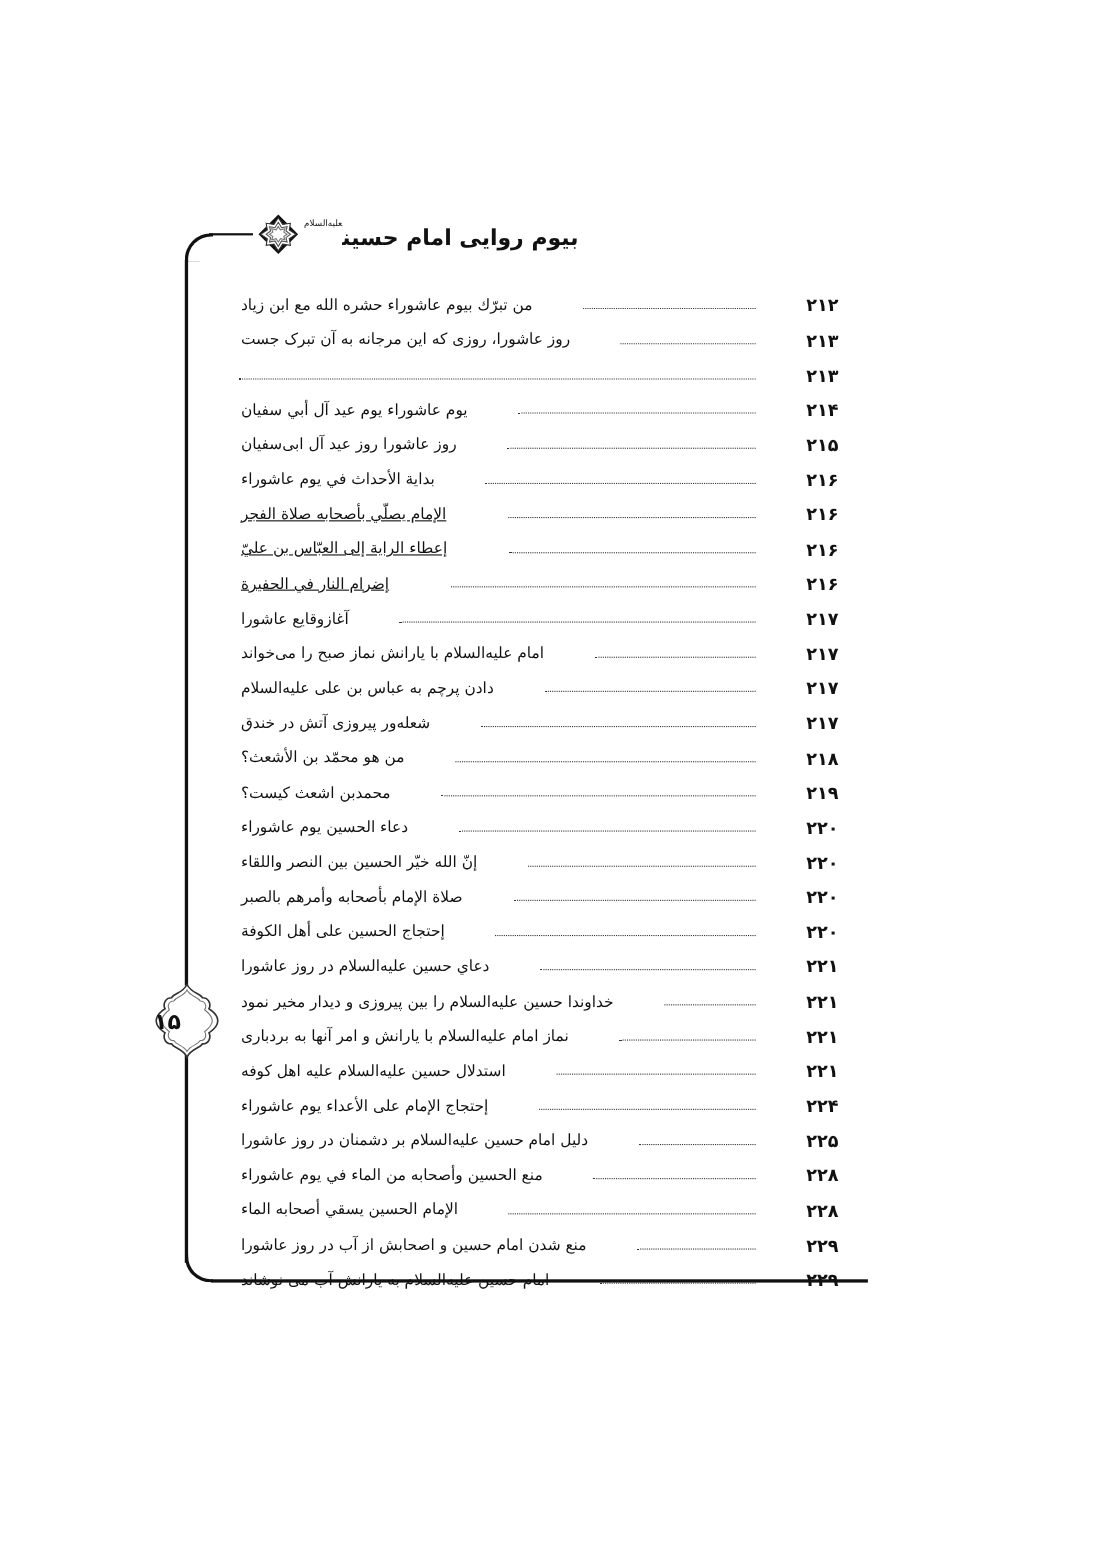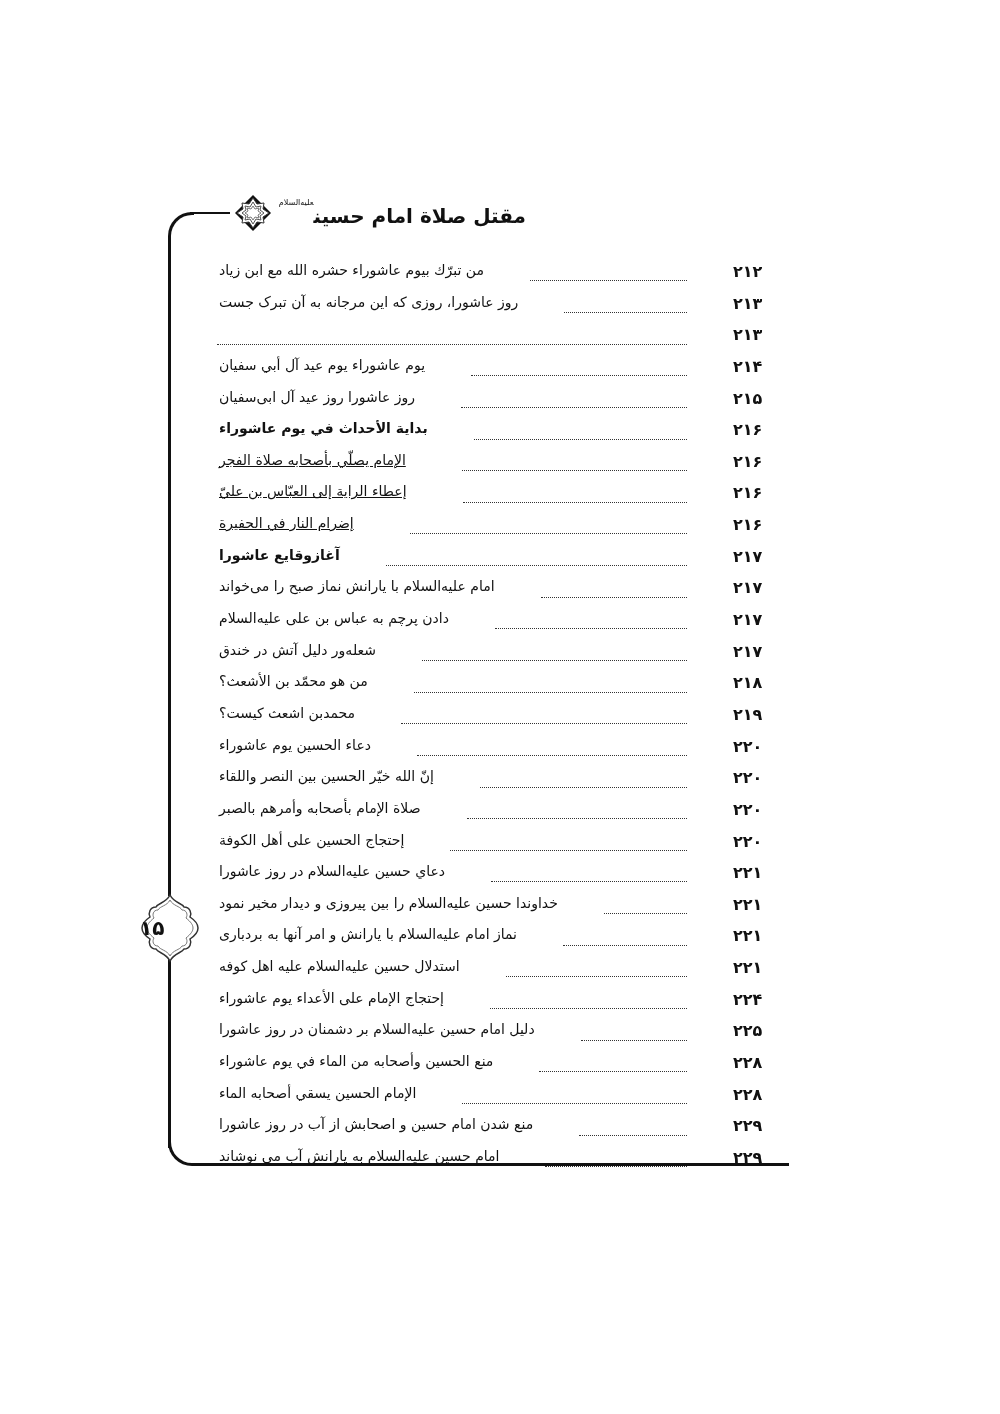--- a/index.html
+++ b/index.html
@@ -42,26 +42,26 @@
       position: absolute; left: 140px; top: 893px; width: 60px; height: 70px;
     }
     .page-badge span {
       position: absolute; left: 0; top: 0; width: 60px; height: 70px; line-height: 70px;
       font-weight: bold; font-size: 20px; font-family: "DejaVu Sans", sans-serif;
     }
     .toc {
       position: absolute; left: 215px; top: 262px; width: 548px;
     }
     .toc-row {
-      height: 31.65px; display: flex; flex-direction: row-reverse; 
+      height: 31.65px; display: flex; flex-direction: row-reverse; align-items: center;
       direction: rtl; font-size: 14px; white-space: nowrap; gap: 44px;
     }
     .toc-row .title { flex: 0 0 auto; padding-left: 4px; }
     .toc-row.sub .title { padding-right: 10px; text-decoration: underline; }
-    .toc-row.heading .title { font-weight: bold; }
+    .toc-row.heading .title { font-weight: normal; }
     .toc-row .dots {
       flex: 1 1 auto; border-bottom: 1.5px dotted #333; height: 0; margin: 6px 2px 0 2px;
       align-self: center;
     }
     .toc-row .page { flex: 0 0 auto; font-weight: bold; font-size: 16px; direction: rtl; min-width: 30px; text-align: left; }
   </style>
 </head>
 <body>
 
 <div class="frame-corner-top"></div>
@@ -73,21 +73,21 @@
 
 <div class="ornament">
   <svg width="38" height="38" viewBox="0 0 38 38">
     <polygon points="19,1 37,19 19,37 1,19" fill="#111"></polygon>
     <polygon points="19,4 23,10 30,9 29,15 35,19 29,23 30,29 23,28 19,34 15,28 8,29 9,23 3,19 9,15 8,9 15,10" fill="#fff" stroke="#333" stroke-width="1"></polygon>
     <polygon points="19,8 22,13 27,12 26,16 30,19 26,22 27,26 22,25 19,30 16,25 11,26 12,22 8,19 12,16 11,12 16,13" fill="none" stroke="#555" stroke-width="1"></polygon>
     <polygon points="19,12 21,15 25,14 24,17 27,19 24,21 25,24 21,23 19,26 17,23 13,24 14,21 11,19 14,17 13,14 17,15" fill="none" stroke="#777" stroke-width="1"></polygon>
   </svg>
 </div>
 <div class="header-title">
-  <span>مقتل صلاة امام حسین</span><span class="honor">علیه‌السلام</span>
+  <span>بيوم روایی امام حسین</span><span class="honor">علیه‌السلام</span>
 </div>
 
 <div class="page-badge">
   <svg width="60" height="70" viewBox="0 0 60 70">
     <path d="M30,2 C34,10 42,10 44,14 C50,14 52,20 50,24 C56,28 58,32 58,35 C58,38 56,42 50,46 C52,50 50,56 44,56 C42,60 34,60 30,68 C26,60 18,60 16,56 C10,56 8,50 10,46 C4,42 2,38 2,35 C2,32 4,28 10,24 C8,20 10,14 16,14 C18,10 26,10 30,2 Z" fill="#fff" stroke="#333" stroke-width="1.5"></path>
     <path d="M30,7 C33,13 40,13 42,17 C47,17 48,22 46,25 C51,29 53,32 53,35 C53,38 51,41 46,45 C48,48 47,53 42,53 C40,57 33,57 30,63 C27,57 20,57 18,53 C13,53 12,48 14,45 C9,41 7,38 7,35 C7,32 9,29 14,25 C12,22 13,17 18,17 C20,13 27,13 30,7 Z" fill="none" stroke="#777" stroke-width="1"></path>
   </svg>
   <span>۱۵</span>
 </div>
 
@@ -145,21 +145,21 @@
       <span class="title">امام علیه‌السلام با یارانش نماز صبح را می‌خواند</span>
       <span class="dots"></span>
       <span class="page">۲۱۷</span>
     </div>
   <div class="toc-row item">
       <span class="title">دادن پرچم به عباس بن علی علیه‌السلام</span>
       <span class="dots"></span>
       <span class="page">۲۱۷</span>
     </div>
   <div class="toc-row item">
-      <span class="title">شعله‌ور دلیل آتش در خندق</span>
+      <span class="title">شعله‌ور پیروزی آتش در خندق</span>
       <span class="dots"></span>
       <span class="page">۲۱۷</span>
     </div>
   <div class="toc-row item">
       <span class="title">من هو محمّد بن الأشعث؟</span>
       <span class="dots"></span>
       <span class="page">۲۱۸</span>
     </div>
   <div class="toc-row item">
       <span class="title">محمدبن اشعث کیست؟</span>

